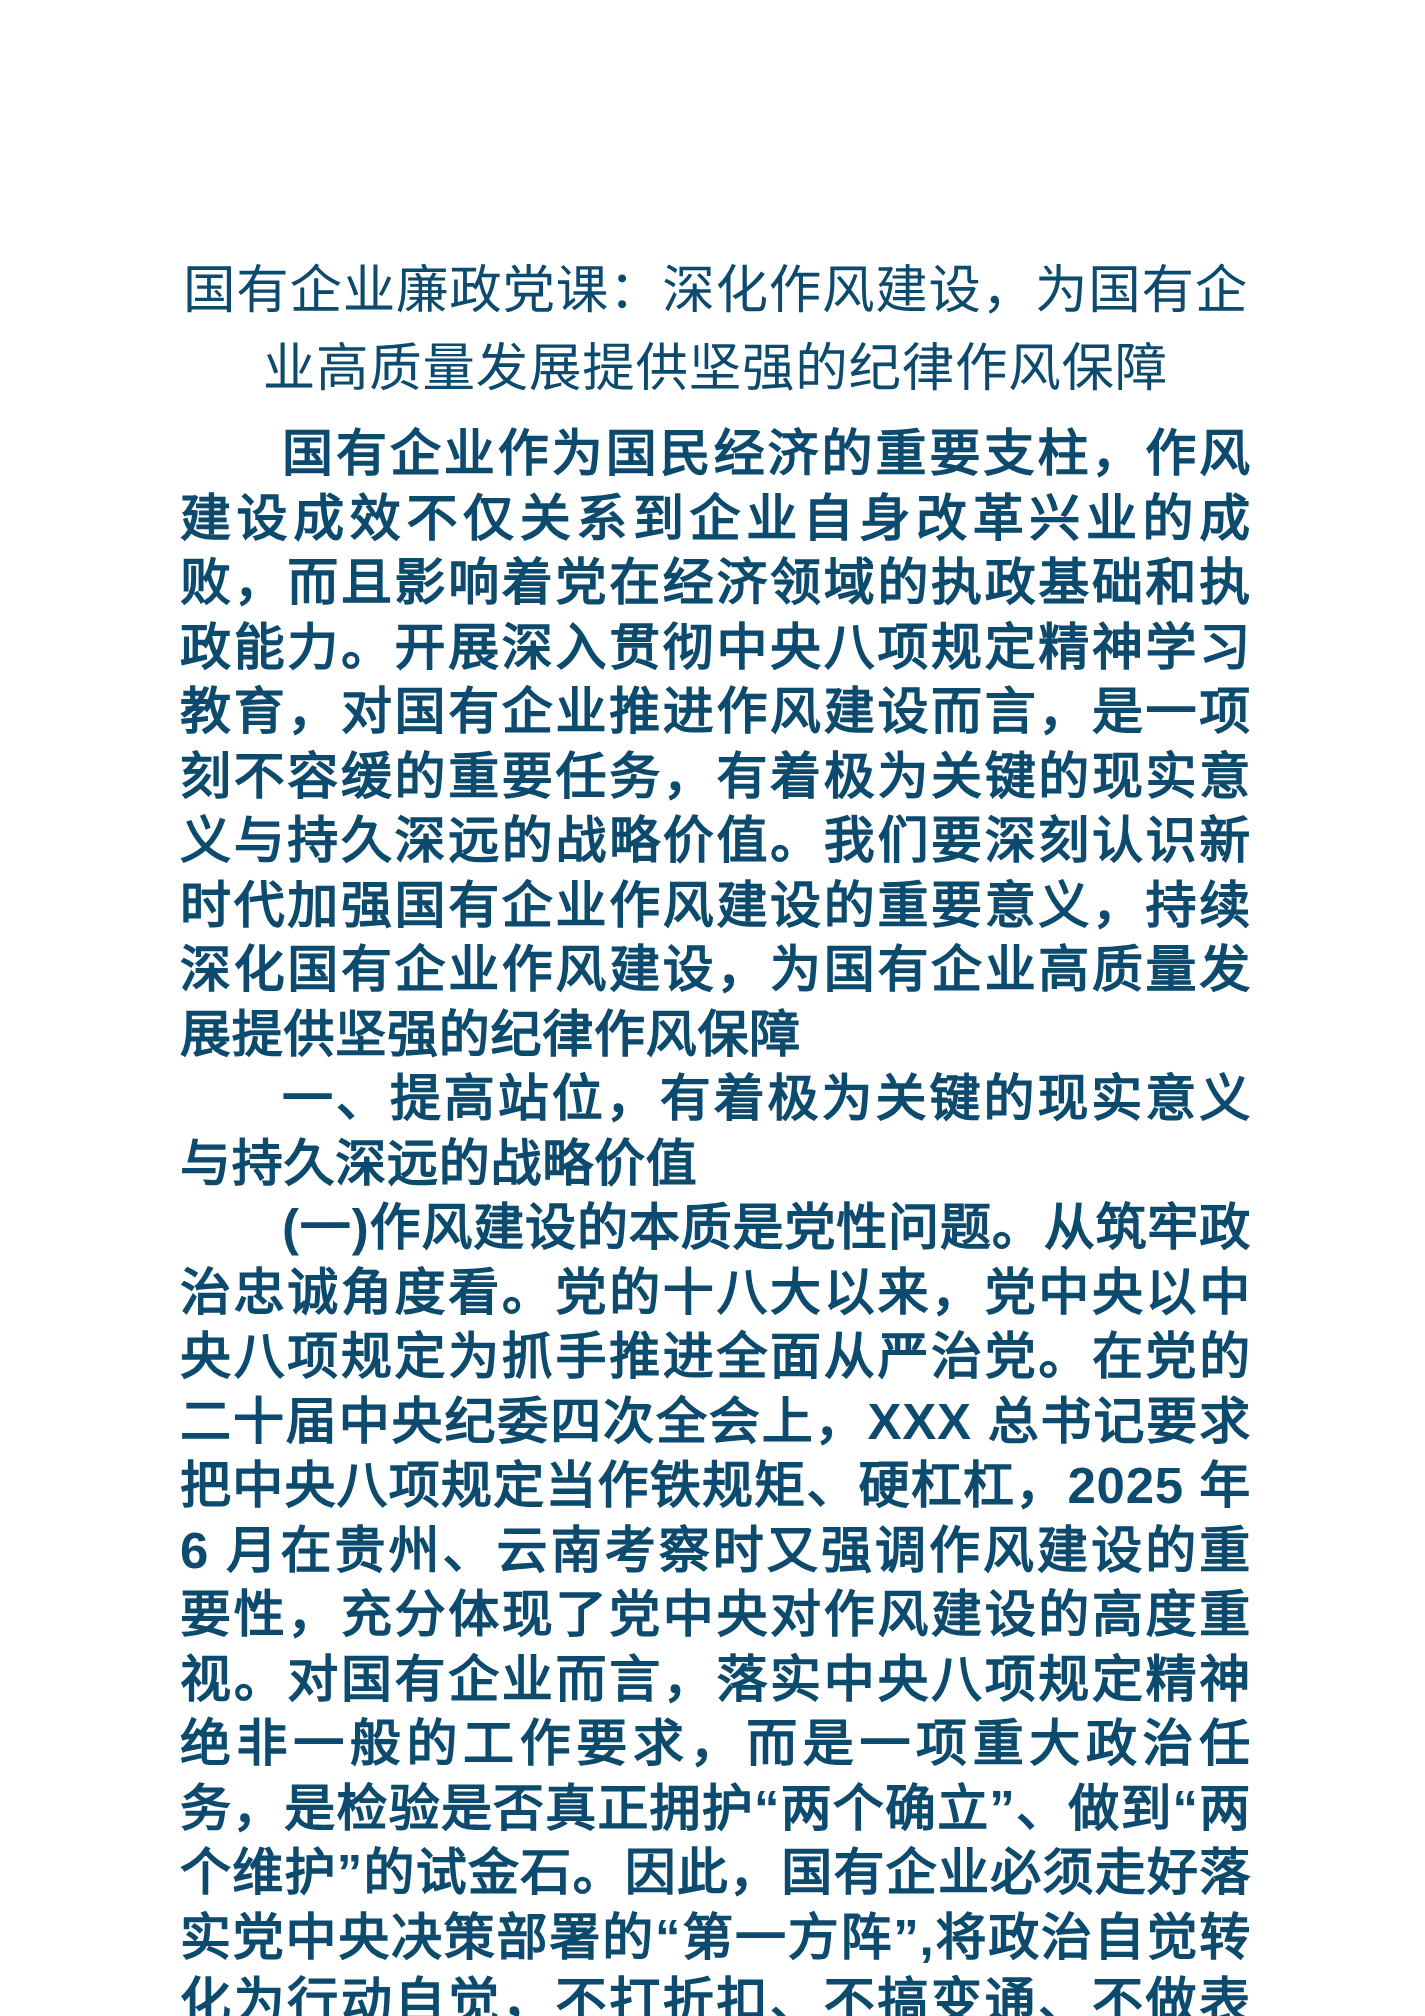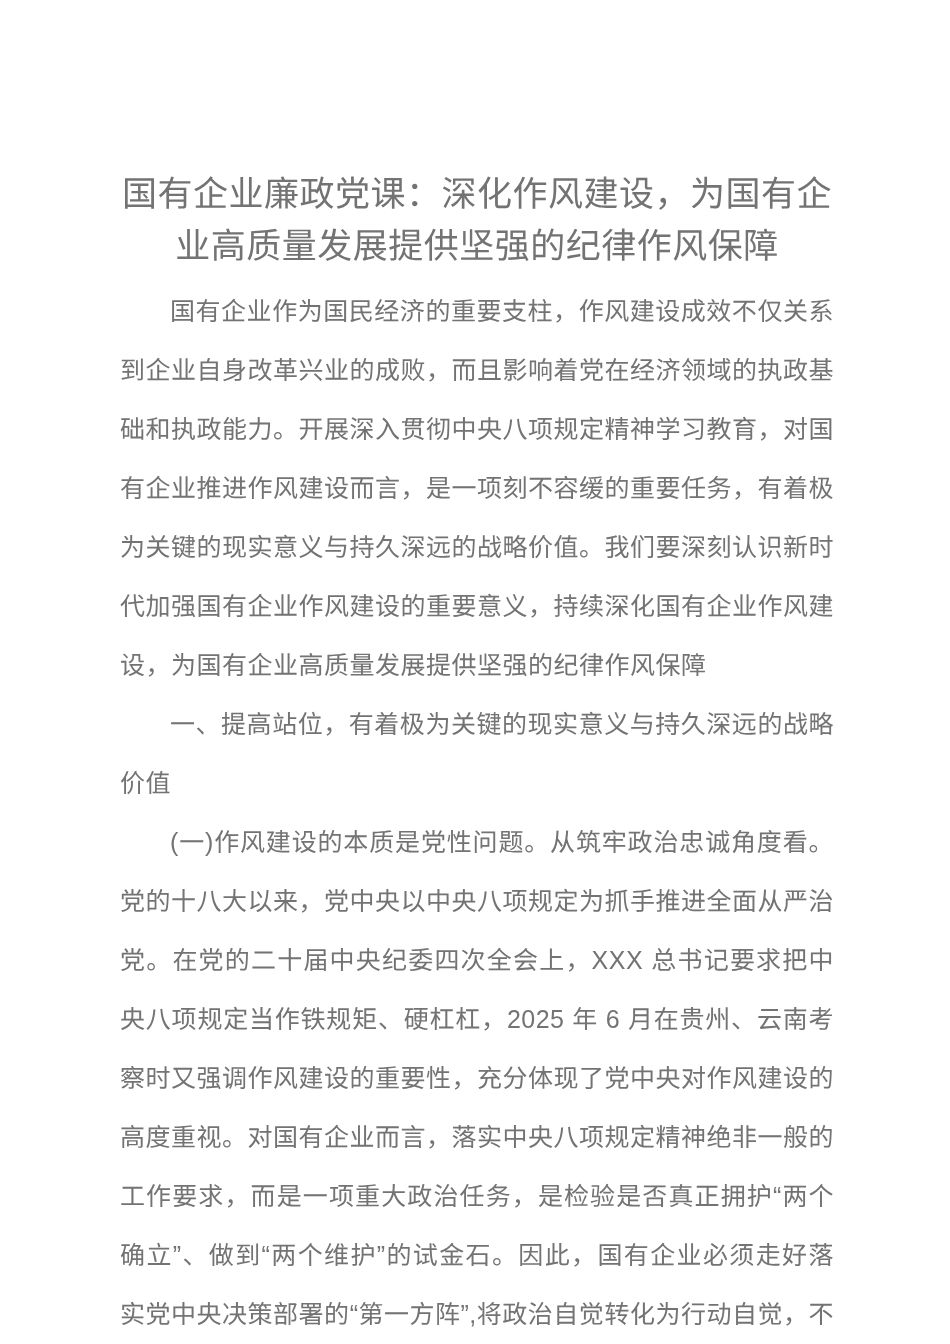--- a/index.html
+++ b/index.html
@@ -10,34 +10,34 @@
   .doc-page {
     position: relative;
     width: 950px;
     height: 1344px;
     margin: 0 auto;
     background: #ffffff;
     box-sizing: border-box;
     padding: 168px 116px 0 120px;
     overflow: hidden;
     font-family: "Liberation Sans", "DejaVu Sans", sans-serif;
-    color: #737373;
+    color: #0c4a6e;
   }
   .doc-title {
     font-size: 35px;
     font-weight: 400;
     line-height: 52px;
     text-align: center;
     margin: 0 0 10px 0;
     letter-spacing: 0.5px;
   }
   .doc-para {
-    font-size: 25px;
-    font-weight: 400;
-    line-height: 59px;
+    font-size: 34px;
+    font-weight: 700;
+    line-height: 43px;
     text-align: justify;
     text-justify: inter-ideograph;
     text-indent: 2em;
     margin: 0;
     word-break: break-all;
     letter-spacing: 0.5px;
   }
 </style>
 </head>
 <body>

